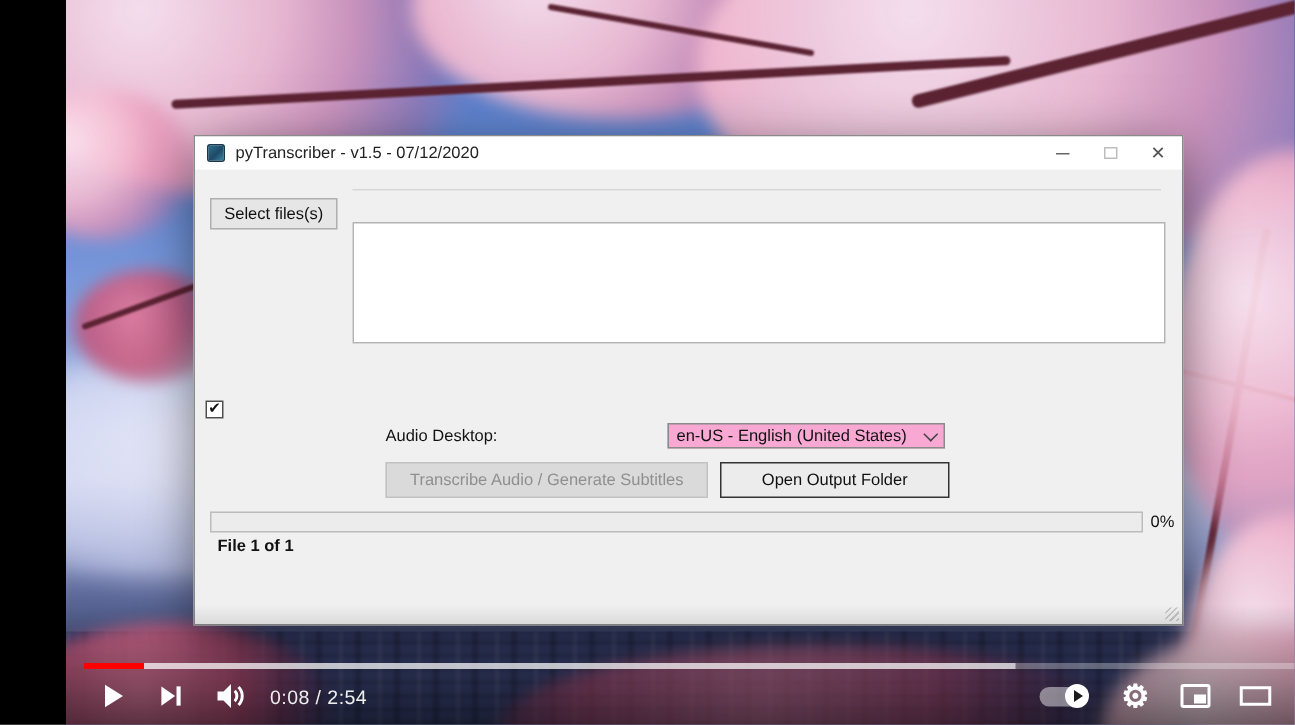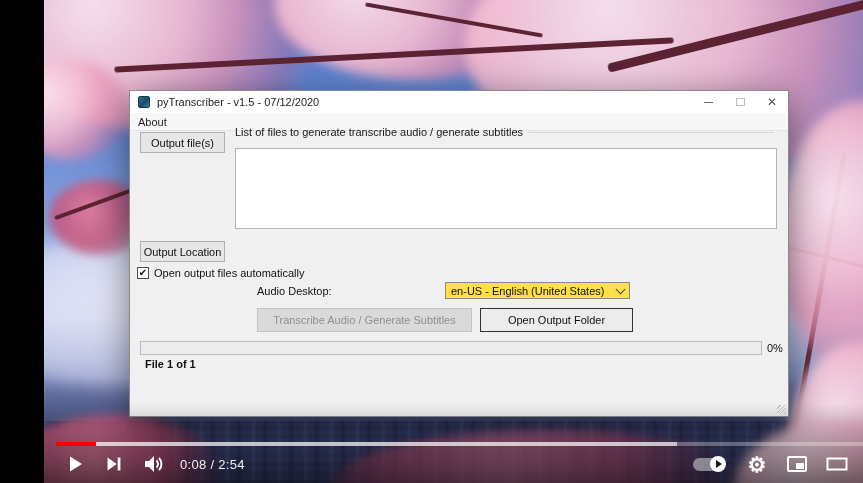--- a/index.html
+++ b/index.html
@@ -51,21 +51,21 @@
   .grouplabel .rule{flex:1;height:1px;background:#d7d7d7;}
   .listbox{position:absolute;left:105px;top:57px;width:542px;height:81px;background:#fff;
     border:1px solid #b3b3b3;box-sizing:border-box;}
   .pathfield{position:absolute;left:105px;top:151px;width:542px;height:19px;background:#fff;
     border:1px solid #8a8a8a;box-sizing:border-box;font:11px "Liberation Sans",sans-serif;
     color:#111;padding:0 4px;outline:none;}
   .checkrow{position:absolute;left:7px;top:176px;display:flex;align-items:center;gap:5px;}
   .checkbox{width:12px;height:12px;background:#fff;border:1px solid #4d4d4d;box-sizing:border-box;
     display:flex;align-items:center;justify-content:center;font-size:10px;color:#111;line-height:1;}
   .langlabel{position:absolute;left:127px;top:194px;}
-  .combo{position:absolute;left:315px;top:191px;width:185px;height:17px;background:#fde047;
+  .combo{position:absolute;left:315px;top:191px;width:185px;height:17px;background:#f9a8d4;
     border:1px solid #8a8a8a;box-sizing:border-box;display:flex;align-items:center;padding:0 5px;}
   .combo .val{flex:1;color:#111;}
   .chev{width:6px;height:6px;border-right:1px solid #444;border-bottom:1px solid #444;
     transform:rotate(45deg);margin-top:-3px;}
   .pbar{position:absolute;left:10px;top:250px;width:622px;height:14px;background:#ececec;
     border:1px solid #bcbcbc;box-sizing:border-box;overflow:hidden;}
   .pfill{height:100%;background:#06b025;width:0;}
   .pct{position:absolute;left:637px;top:251px;color:#111;}
   .filecounter{position:absolute;left:15px;top:267px;color:#111;font-weight:bold;}
   .grip{position:absolute;right:2px;bottom:2px;width:9px;height:9px;opacity:.5;
@@ -133,39 +133,33 @@
             <div class="glyph-min"></div>
           </div>
         <div class="winbtn">
             <div class="glyph-max"></div>
           </div>
         <div class="winbtn">
             <div class="glyph-close">✕</div>
           </div>
       </div>
     </div>
-    <div class="menubar">
-      <div class="menuitem">About</div>
-    </div>
-
-    <div class="btn" style="left:10px;top:41px;width:85px;height:21px;">Output file(s)</div>
+
+    <div class="btn" style="left:10px;top:41px;width:85px;height:21px;">Select files(s)</div>
 
     <div class="grouplabel">
-      <span>List of files to generate transcribe audio / generate subtitles</span>
       <span class="rule"></span>
     </div>
     <div class="listbox"></div>
 
-    <div class="btn" style="left:10px;top:150px;width:85px;height:21px;">Output Location</div>
 
     <div class="checkrow">
       <span class="checkbox">
           <span>✔</span>
         </span>
-      <span>Open output files automatically</span>
     </div>
 
     <div class="langlabel">Audio Desktop:</div>
     <div class="combo">
       <span class="val">en-US - English (United States)</span>
       <span class="chev"></span>
     </div>
 
     <div class="btn default" style="left:350px;top:217px;width:153px;height:24px;">Open Output Folder</div>
     <div class="btn disabled" style="left:127px;top:217px;width:215px;height:24px;">Transcribe Audio / Generate Subtitles</div>

